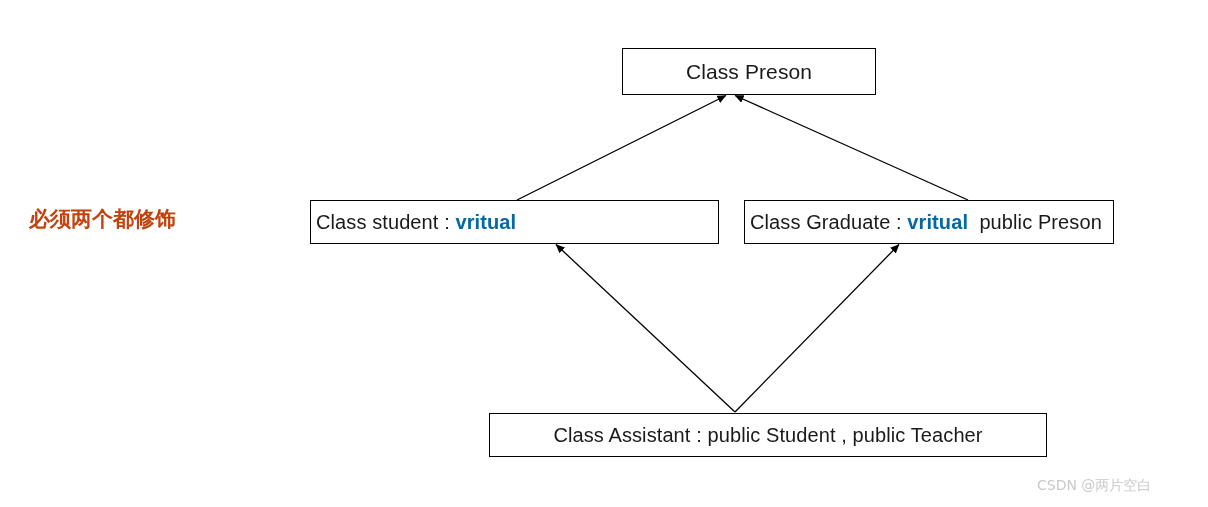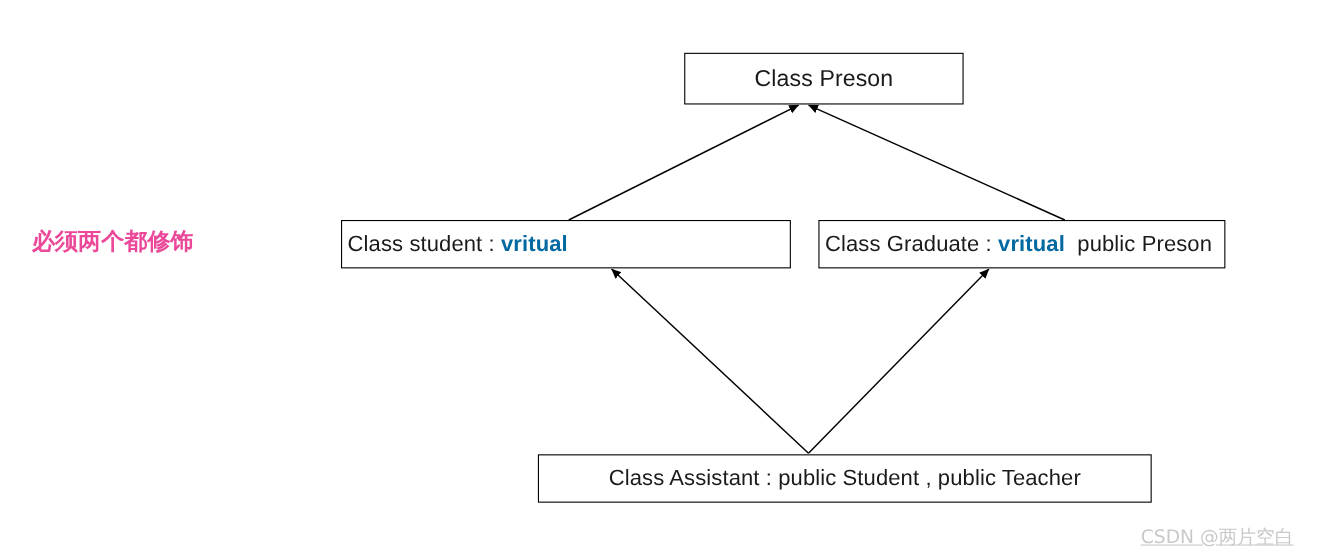--- a/index.html
+++ b/index.html
@@ -75,35 +75,34 @@
     left: 477px;
     top: 413px;
     width: 558px;
     height: 44px;
     margin-left: 12px;
   }
   #annotation-note {
     position: absolute;
     left: 29px;
     top: 205px;
-    color: #ec4899;
+    color: #c2410c;
     font-weight: bold;
     font-size: 21px;
     white-space: pre;
     font-family: "DejaVu Sans", "Liberation Sans", sans-serif;
   }
   #watermark {
     position: absolute;
     left: 1037px;
     top: 477px;
     color: #c9c9c9;
-    font-size: 17px;
+    font-size: 14px;
     white-space: pre;
     font-family: "DejaVu Sans", "Liberation Sans", sans-serif;
-    text-decoration: underline;
   }
 </style>
 </head>
 <body>
 
 <div id="diagram-canvas">
 
   <svg class="edge-layer" viewBox="0 0 1208 507" width="1208" height="507" xmlns="http://www.w3.org/2000/svg">
     <defs>
       <marker id="arrow-up" markerWidth="11" markerHeight="11" refX="8.6" refY="4" orient="auto" markerUnits="userSpaceOnUse">

